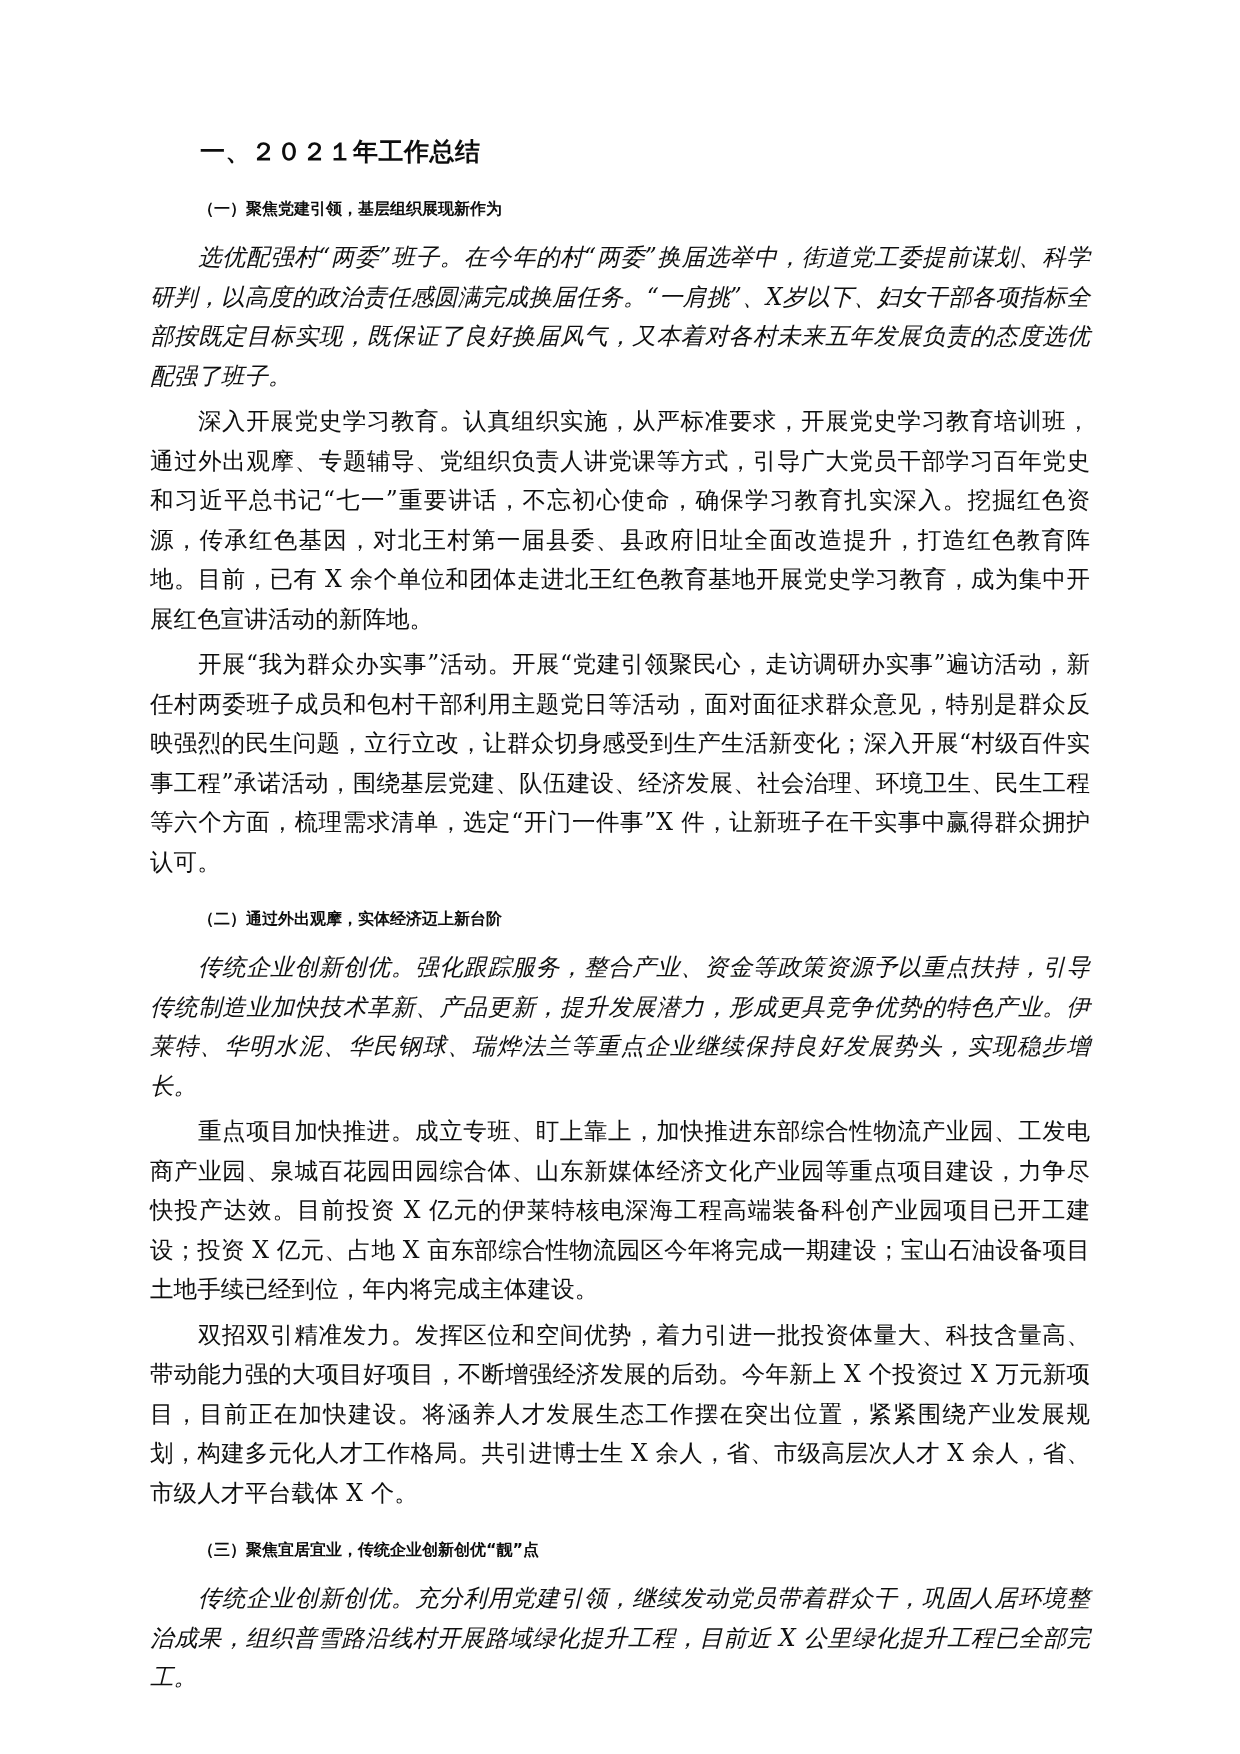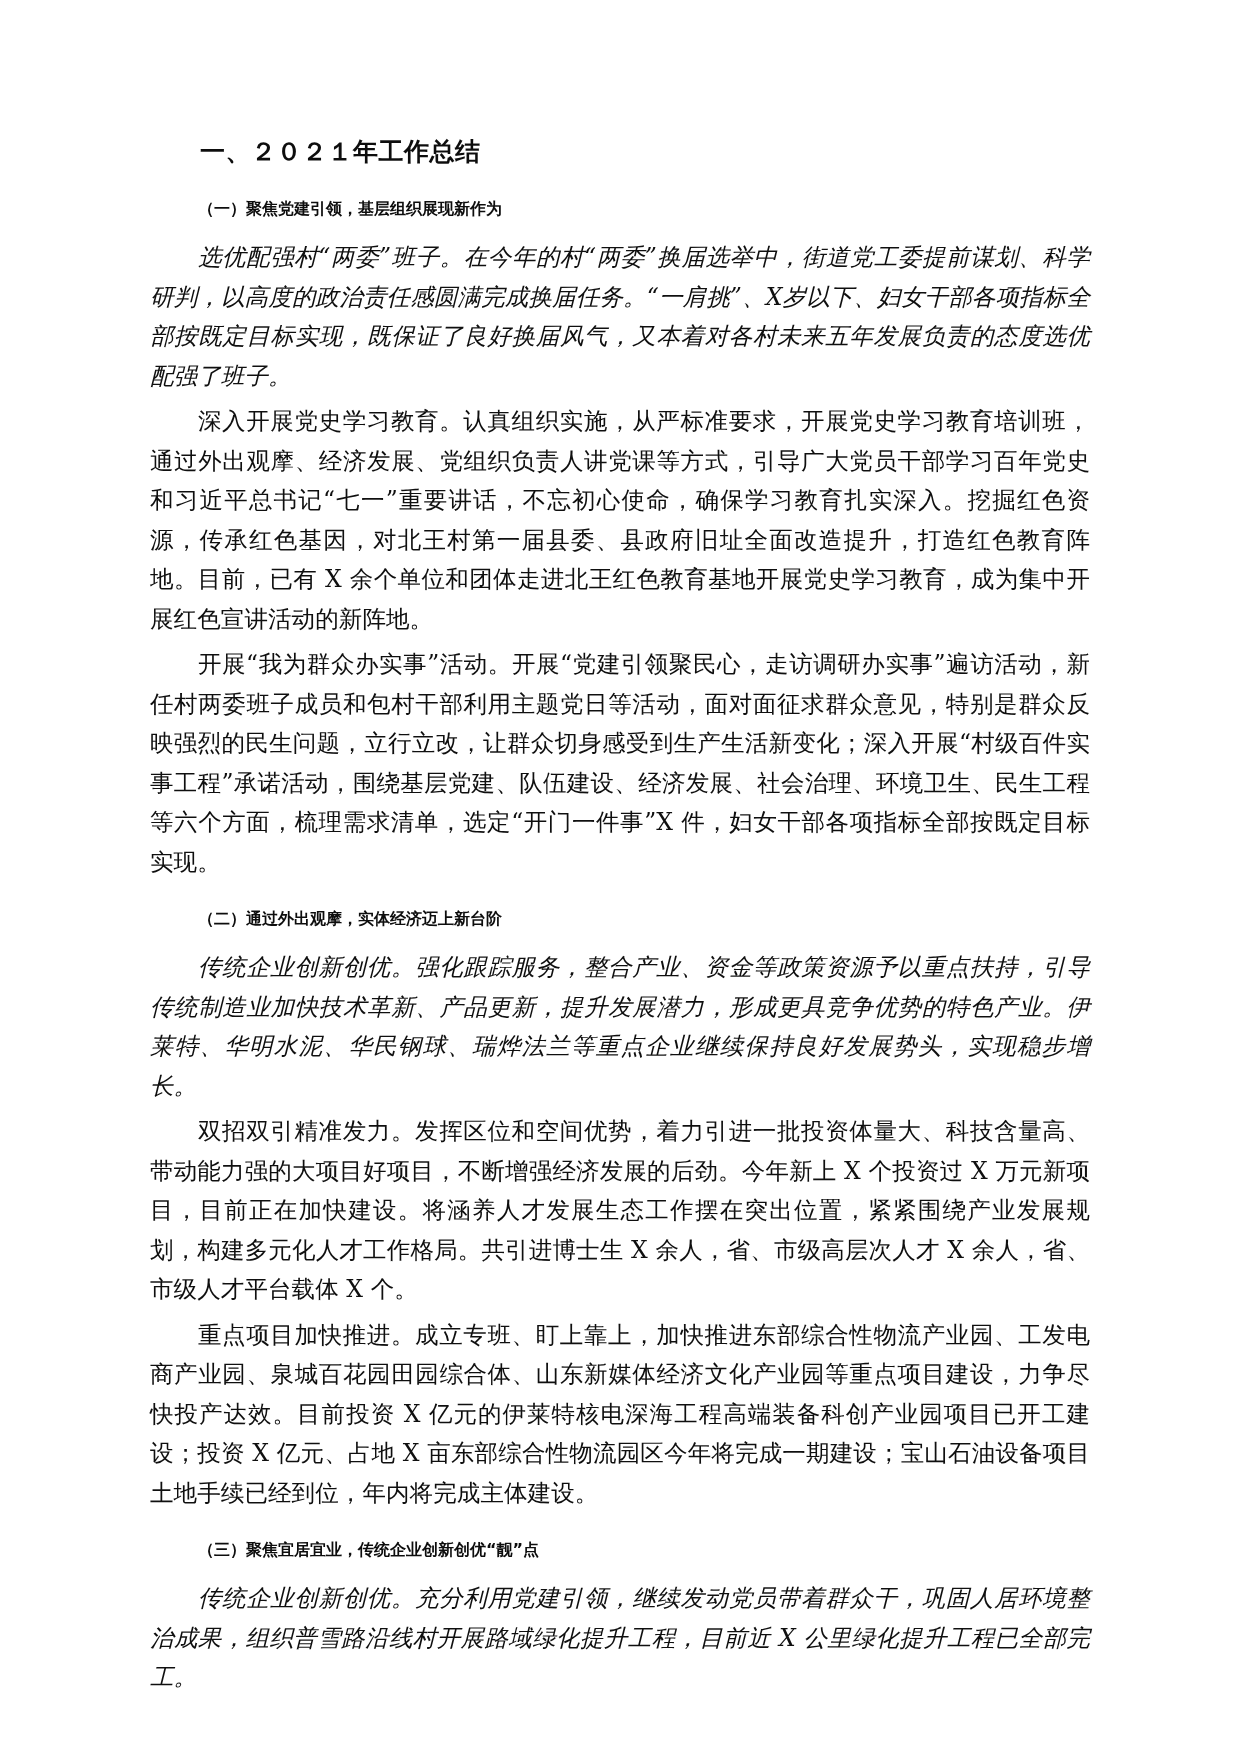--- a/index.html
+++ b/index.html
@@ -68,25 +68,25 @@
 </head>
 <body>
 
 <div class="page">
   <div class="doc-body">
 
     <h1 class="h1">一、２０２１年工作总结</h1>
 
     <h2 class="h2">（一）聚焦党建引领，基层组织展现新作为</h2>
     <p class="para first-in-section">选优配强村“两委”班子。在今年的村“两委”换届选举中，街道党工委提前谋划、科学研判，以高度的政治责任感圆满完成换届任务。“一肩挑”、X岁以下、妇女干部各项指标全部按既定目标实现，既保证了良好换届风气，又本着对各村未来五年发展负责的态度选优配强了班子。</p>
-    <p class="para">深入开展党史学习教育。认真组织实施，从严标准要求，开展党史学习教育培训班，通过外出观摩、经济发展、党组织负责人讲党课等方式，引导广大党员干部学习百年党史和习近平总书记“七一”重要讲话，不忘初心使命，确保学习教育扎实深入。挖掘红色资源，传承红色基因，对北王村第一届县委、县政府旧址全面改造提升，打造红色教育阵地。目前，已有 X 余个单位和团体走进北王红色教育基地开展党史学习教育，成为集中开展红色宣讲活动的新阵地。</p>
-    <p class="para">开展“我为群众办实事”活动。开展“党建引领聚民心，走访调研办实事”遍访活动，新任村两委班子成员和包村干部利用主题党日等活动，面对面征求群众意见，特别是群众反映强烈的民生问题，立行立改，让群众切身感受到生产生活新变化；深入开展“村级百件实事工程”承诺活动，围绕基层党建、队伍建设、经济发展、社会治理、环境卫生、民生工程等六个方面，梳理需求清单，选定“开门一件事”X 件，妇女干部各项指标全部按既定目标实现。</p>
+    <p class="para">深入开展党史学习教育。认真组织实施，从严标准要求，开展党史学习教育培训班，通过外出观摩、专题辅导、党组织负责人讲党课等方式，引导广大党员干部学习百年党史和习近平总书记“七一”重要讲话，不忘初心使命，确保学习教育扎实深入。挖掘红色资源，传承红色基因，对北王村第一届县委、县政府旧址全面改造提升，打造红色教育阵地。目前，已有 X 余个单位和团体走进北王红色教育基地开展党史学习教育，成为集中开展红色宣讲活动的新阵地。</p>
+    <p class="para">开展“我为群众办实事”活动。开展“党建引领聚民心，走访调研办实事”遍访活动，新任村两委班子成员和包村干部利用主题党日等活动，面对面征求群众意见，特别是群众反映强烈的民生问题，立行立改，让群众切身感受到生产生活新变化；深入开展“村级百件实事工程”承诺活动，围绕基层党建、队伍建设、经济发展、社会治理、环境卫生、民生工程等六个方面，梳理需求清单，选定“开门一件事”X 件，让新班子在干实事中赢得群众拥护认可。</p>
 
     <h2 class="h2">（二）通过外出观摩，实体经济迈上新台阶</h2>
     <p class="para first-in-section">传统企业创新创优。强化跟踪服务，整合产业、资金等政策资源予以重点扶持，引导传统制造业加快技术革新、产品更新，提升发展潜力，形成更具竞争优势的特色产业。伊莱特、华明水泥、华民钢球、瑞烨法兰等重点企业继续保持良好发展势头，实现稳步增长。</p>
+    <p class="para">重点项目加快推进。成立专班、盯上靠上，加快推进东部综合性物流产业园、工发电商产业园、泉城百花园田园综合体、山东新媒体经济文化产业园等重点项目建设，力争尽快投产达效。目前投资 X 亿元的伊莱特核电深海工程高端装备科创产业园项目已开工建设；投资 X 亿元、占地 X 亩东部综合性物流园区今年将完成一期建设；宝山石油设备项目土地手续已经到位，年内将完成主体建设。</p>
     <p class="para">双招双引精准发力。发挥区位和空间优势，着力引进一批投资体量大、科技含量高、带动能力强的大项目好项目，不断增强经济发展的后劲。今年新上 X 个投资过 X 万元新项目，目前正在加快建设。将涵养人才发展生态工作摆在突出位置，紧紧围绕产业发展规划，构建多元化人才工作格局。共引进博士生 X 余人，省、市级高层次人才 X 余人，省、市级人才平台载体 X 个。</p>
-    <p class="para">重点项目加快推进。成立专班、盯上靠上，加快推进东部综合性物流产业园、工发电商产业园、泉城百花园田园综合体、山东新媒体经济文化产业园等重点项目建设，力争尽快投产达效。目前投资 X 亿元的伊莱特核电深海工程高端装备科创产业园项目已开工建设；投资 X 亿元、占地 X 亩东部综合性物流园区今年将完成一期建设；宝山石油设备项目土地手续已经到位，年内将完成主体建设。</p>
 
     <h2 class="h2">（三）聚焦宜居宜业，传统企业创新创优“靓”点</h2>
     <p class="para first-in-section">传统企业创新创优。充分利用党建引领，继续发动党员带着群众干，巩固人居环境整治成果，组织普雪路沿线村开展路域绿化提升工程，目前近 X 公里绿化提升工程已全部完工。</p>
 
   </div>
 </div>
 
 </body></html>

